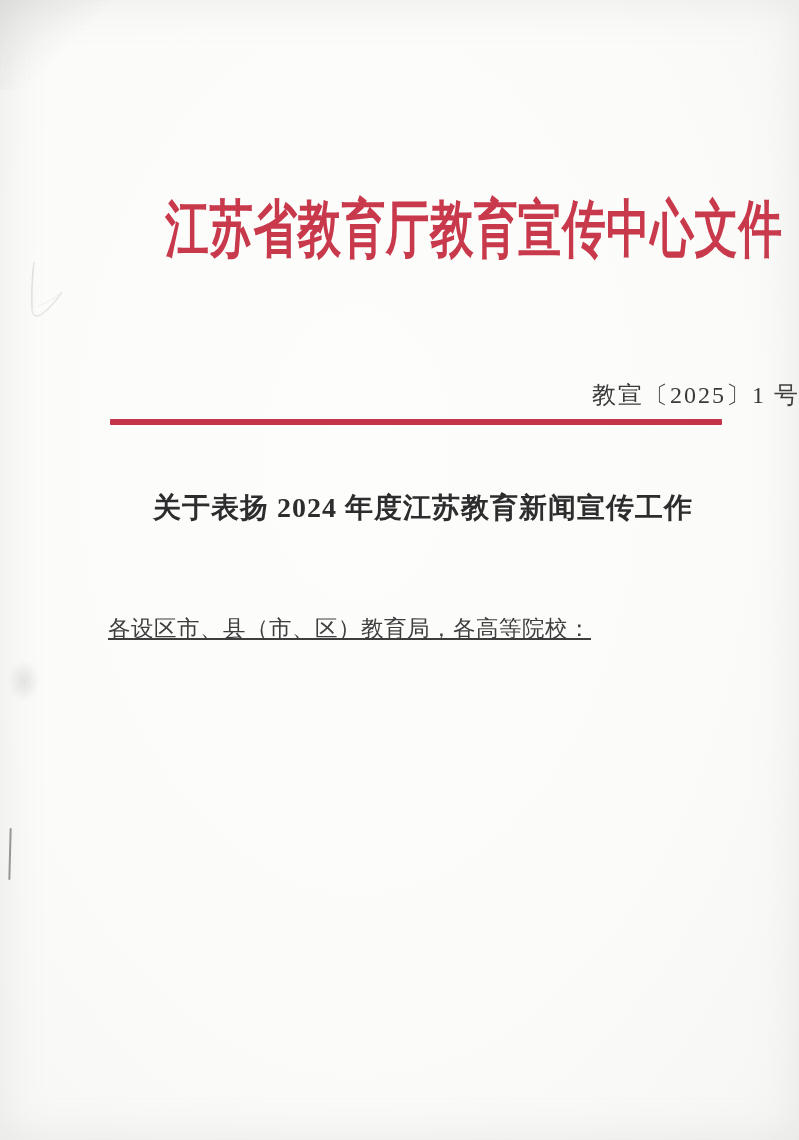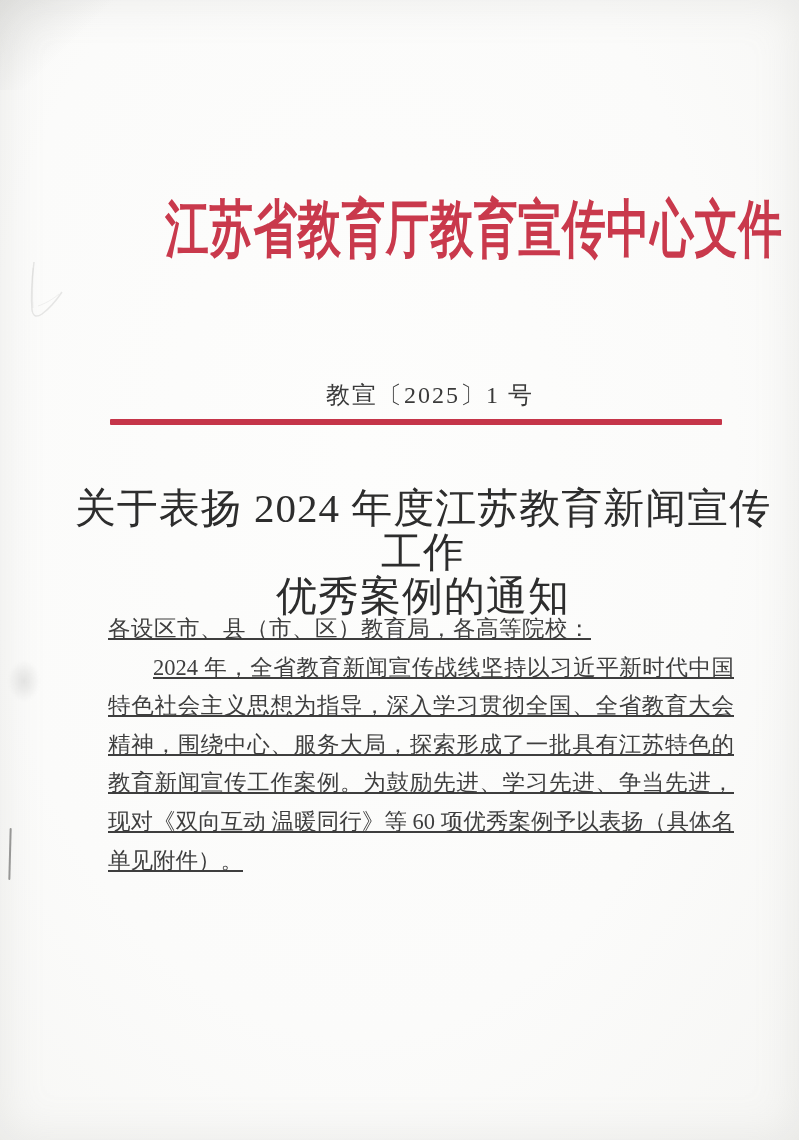--- a/index.html
+++ b/index.html
@@ -43,21 +43,21 @@
     font-weight: bold;
     color: #c9394c;
     letter-spacing: 1px;
   }
 
   .doc-number {
     position: absolute;
     top: 378px;
     left: 60px;
     width: 740px;
-    text-align: center;
+    text-align: right;
     font-size: 24px;
     line-height: 34px;
     color: #3a3a3a;
     letter-spacing: 2px;
   }
 
   .red-rule {
     position: absolute;
     top: 419px;
     left: 110px;
@@ -66,23 +66,23 @@
     background: #c53549;
     border-radius: 1px;
   }
 
   .doc-title {
     position: absolute;
     top: 486px;
     left: 60px;
     width: 726px;
     text-align: center;
-    font-weight: normal;
+    font-weight: bold;
     color: #2d2d2d;
-    font-size: 41px;
+    font-size: 28px;
     line-height: 44px;
     letter-spacing: 1px;
   }
 
   .body-text {
     position: absolute;
     top: 610px;
     left: 108px;
     width: 626px;
     font-size: 22.5px;
@@ -155,21 +155,19 @@
   <div class="letterhead">
     <span class="inner">江苏省教育厅教育宣传中心文件</span>
   </div>
 
   <div class="doc-number">教宣〔2025〕1 号</div>
 
   <div class="red-rule"></div>
 
   <div class="doc-title">
     <div>关于表扬 2024 年度江苏教育新闻宣传工作</div>
-    <div>优秀案例的通知</div>
   </div>
 
   <div class="body-text">
     <p class="salutation">各设区市、县（市、区）教育局，各高等院校：</p>
-    <p>2024 年，全省教育新闻宣传战线坚持以习近平新时代中国特色社会主义思想为指导，深入学习贯彻全国、全省教育大会精神，围绕中心、服务大局，探索形成了一批具有江苏特色的教育新闻宣传工作案例。为鼓励先进、学习先进、争当先进，现对《双向互动 温暖同行》等 60 项优秀案例予以表扬（具体名单见附件）。</p>
   </div>
 
 </div>
 
 </body></html>

